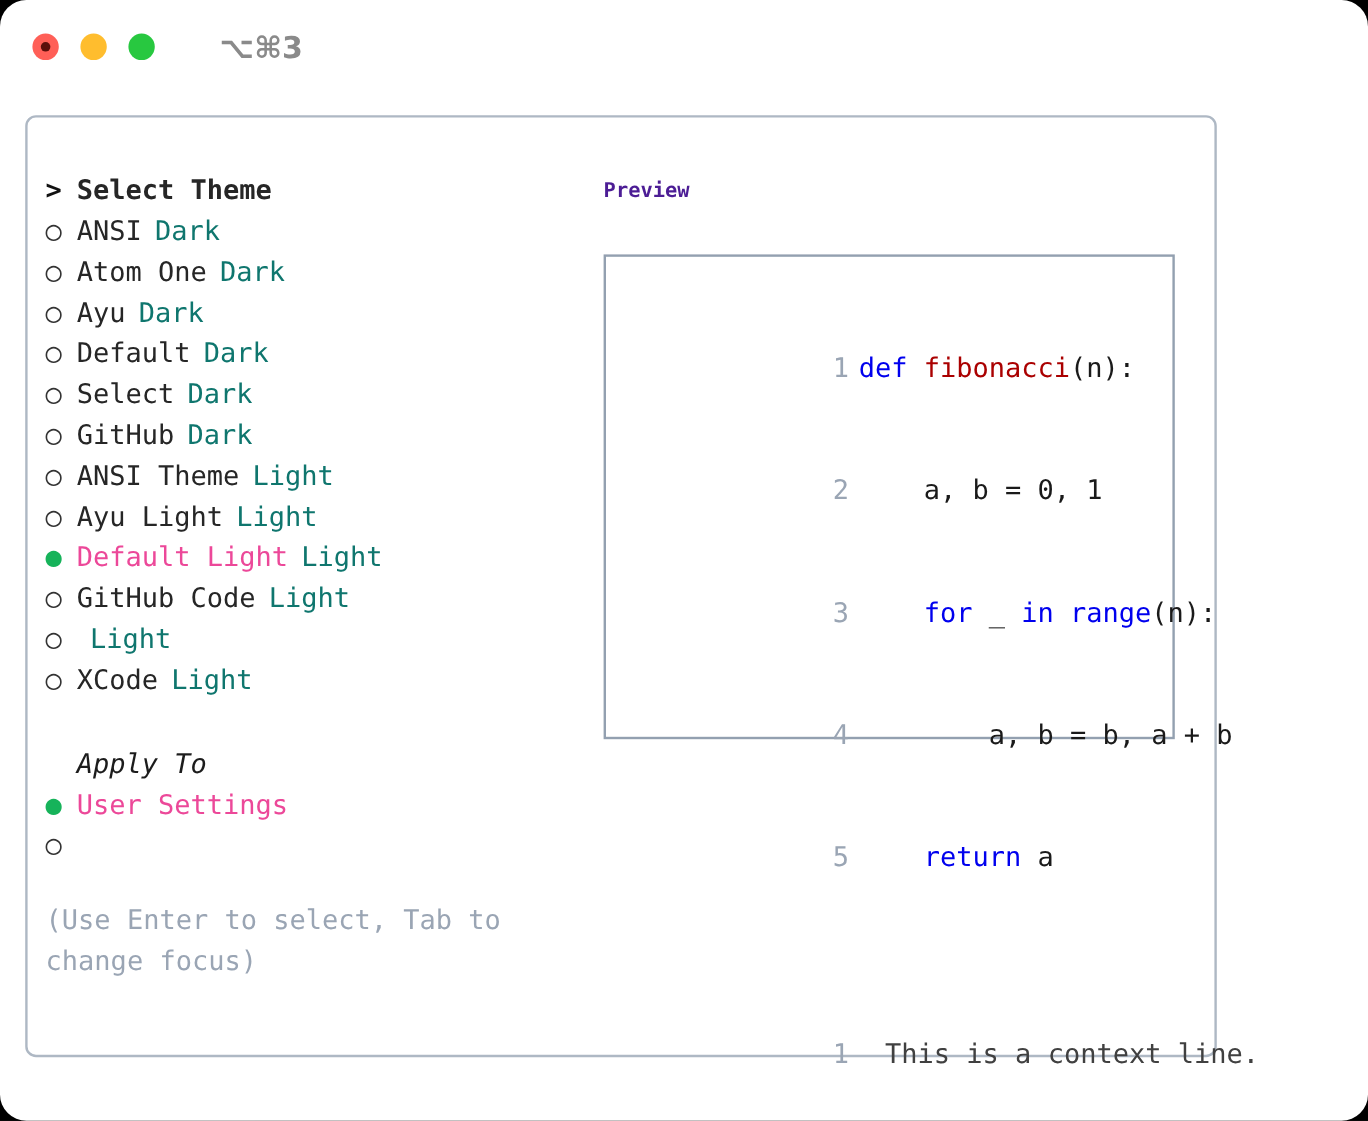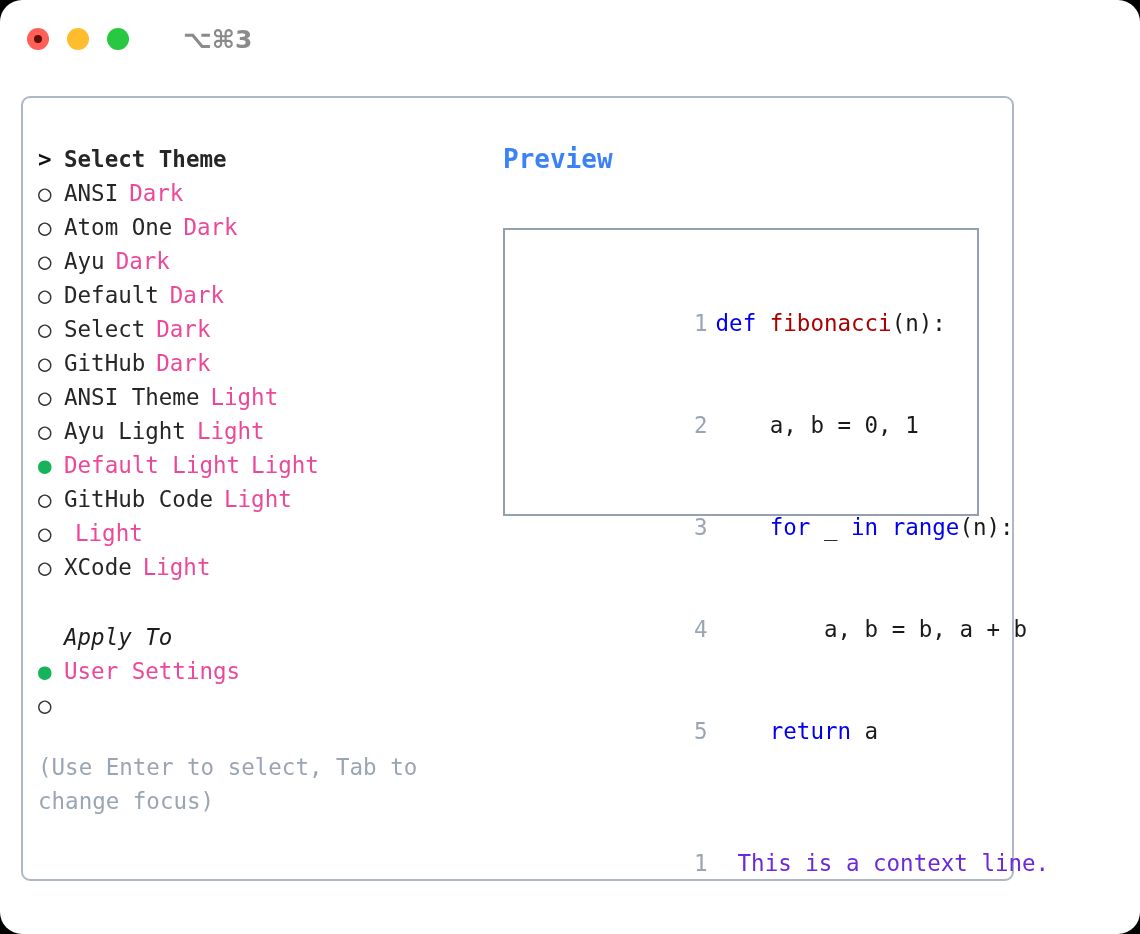--- a/index.html
+++ b/index.html
@@ -106,21 +106,21 @@
   }
   .marker.sel { color: #16b35a; }
   .row.header-row {
     font-weight: bold;
     color: #111111;
   }
   .row.header-row .marker { color: #111111; font-weight: bold; }
   .name { color: #262626; }
   .row.selected .name { color: #ec4899; text-align: center; }
   .tag {
-    color: #ec4899;
+    color: #0f766e;
     margin-left: 11px;
     text-align: center;
   }
   .plain-header {
     display: flex;
     align-items: baseline;
     height: 34px;
     font-size: 22.5px;
     line-height: 34px;
     color: #1c1c1c;
@@ -139,29 +139,29 @@
     white-space: pre-wrap;
   }
   
   .right-col {
     position: absolute;
     left: 480px;
     top: 44px;
     width: 490px;
   }
   .preview-title {
-    font-size: 26px;
+    font-size: 17px;
     line-height: 34px;
     font-weight: bold;
-    color: #3b82f6;
-    margin-bottom: 52px;
+    color: #4c1d95;
+    margin-bottom: 36px;
   }
   .code-box {
     width: 476px;
-    height: 288px;
+    height: 404px;
     border: 2px solid #93a0b0;
     box-sizing: border-box;
     background: #ffffff;
     padding: 42px 0 0 16px;
   }
   .code-line {
     font-size: 22.5px;
     line-height: 34px;
     white-space: pre;
     color: #1a1a1a;
@@ -169,21 +169,21 @@
   .lineno {
     display: inline-block;
     width: 24px;
     text-align: right;
     color: #9aa5b4;
     margin-right: 8px;
   }
   .kw   { color: #0000ee; }
   .fn   { color: #aa0000; }
   .pn   { color: #1a1a1a; }
-  .ctx  { color: #6d28d9; }
+  .ctx  { color: #404040; margin-top: 32px; }
   .del  { color: #b81414; }
   .blank-gap { height: 30px; }
   .sigil { display: inline-block; width: 22px; }
 </style>
 </head>
 <body>
 
 <div class="window">
 
   <div class="titlebar">

